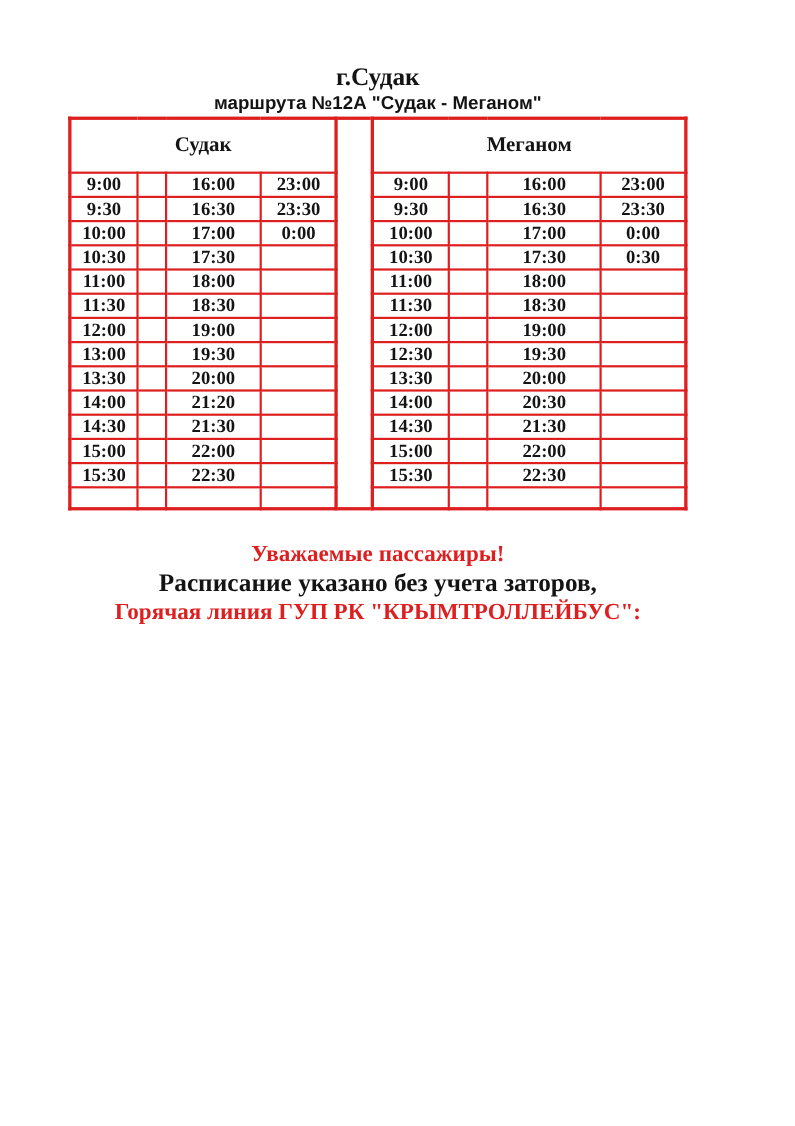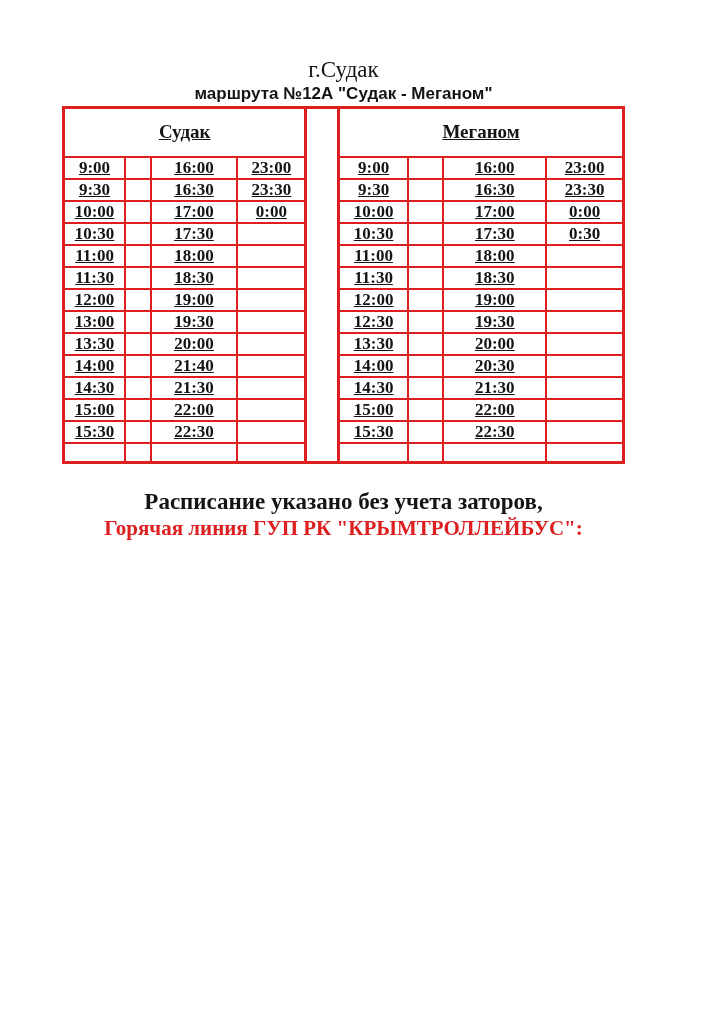--- a/index.html
+++ b/index.html
@@ -18,21 +18,21 @@
     overflow:hidden;
   }
   
   .doc-header{
     width:563px;
     margin:56px 0 0 62px;
     text-align:center;
   }
   .city{
     font-family:"Liberation Serif", serif;
-    font-weight:normal;
+    font-weight:bold;
     font-size:23px;
     line-height:27px;
     color:var(--ink);
   }
   .subtitle{
     font-family:"Liberation Sans", sans-serif;
     font-weight:bold;
     font-size:17px;
     line-height:22px;
     color:var(--ink);
@@ -43,21 +43,20 @@
     font-size:17px;
     line-height:21px;
     color:var(--red);
   }
   
   .tables{
     display:flex;
     align-items:stretch;
     margin:1px 0 0 62px;
     width:563px;
-    text-decoration:underline;
   }
   table.schedule{
     border-collapse:collapse;
     border:3px solid var(--red);
     table-layout:fixed;
   }
   table.schedule td{
     border:2px solid var(--red);
     text-align:center;
     vertical-align:middle;
@@ -183,21 +182,21 @@
           </tr>
           <tr>
             <td>13:30</td>
             <td></td>
             <td>20:00</td>
             <td></td>
           </tr>
           <tr>
             <td>14:00</td>
             <td></td>
-            <td>21:40</td>
+            <td>21:20</td>
             <td></td>
           </tr>
           <tr>
             <td>14:30</td>
             <td></td>
             <td>21:30</td>
             <td></td>
           </tr>
           <tr>
             <td>15:00</td>
@@ -318,17 +317,18 @@
             <td></td>
             <td></td>
             <td></td>
           </tr>
         </tbody>
     </table>
 
   </div>
 
   <footer class="doc-footer">
+    <div class="salutation">Уважаемые пассажиры!</div>
     <div class="note">Расписание указано без учета заторов,</div>
     <div class="hotline">Горячая линия ГУП РК "КРЫМТРОЛЛЕЙБУС":</div>
   </footer>
 
 </div>
 
 </body></html>

